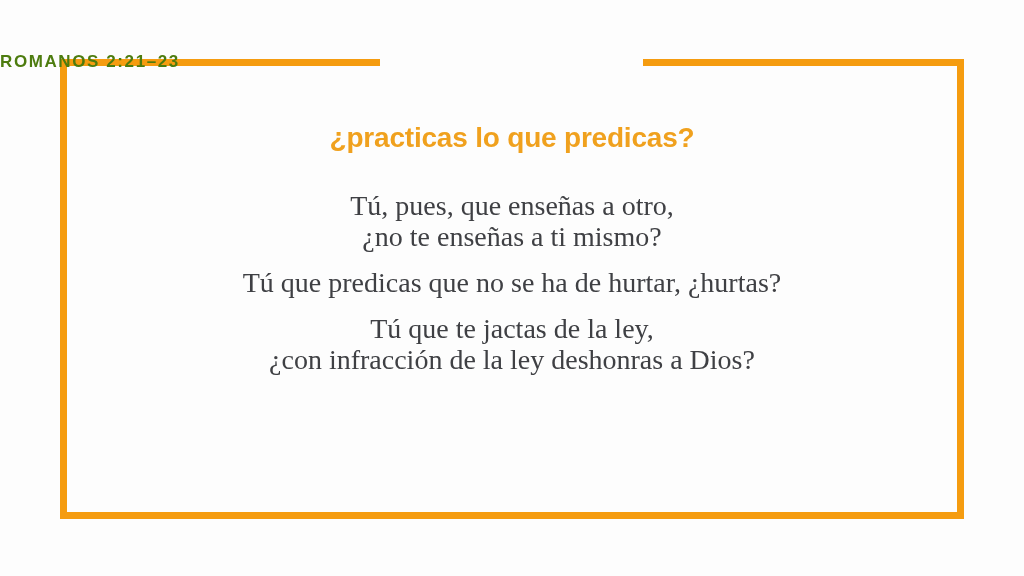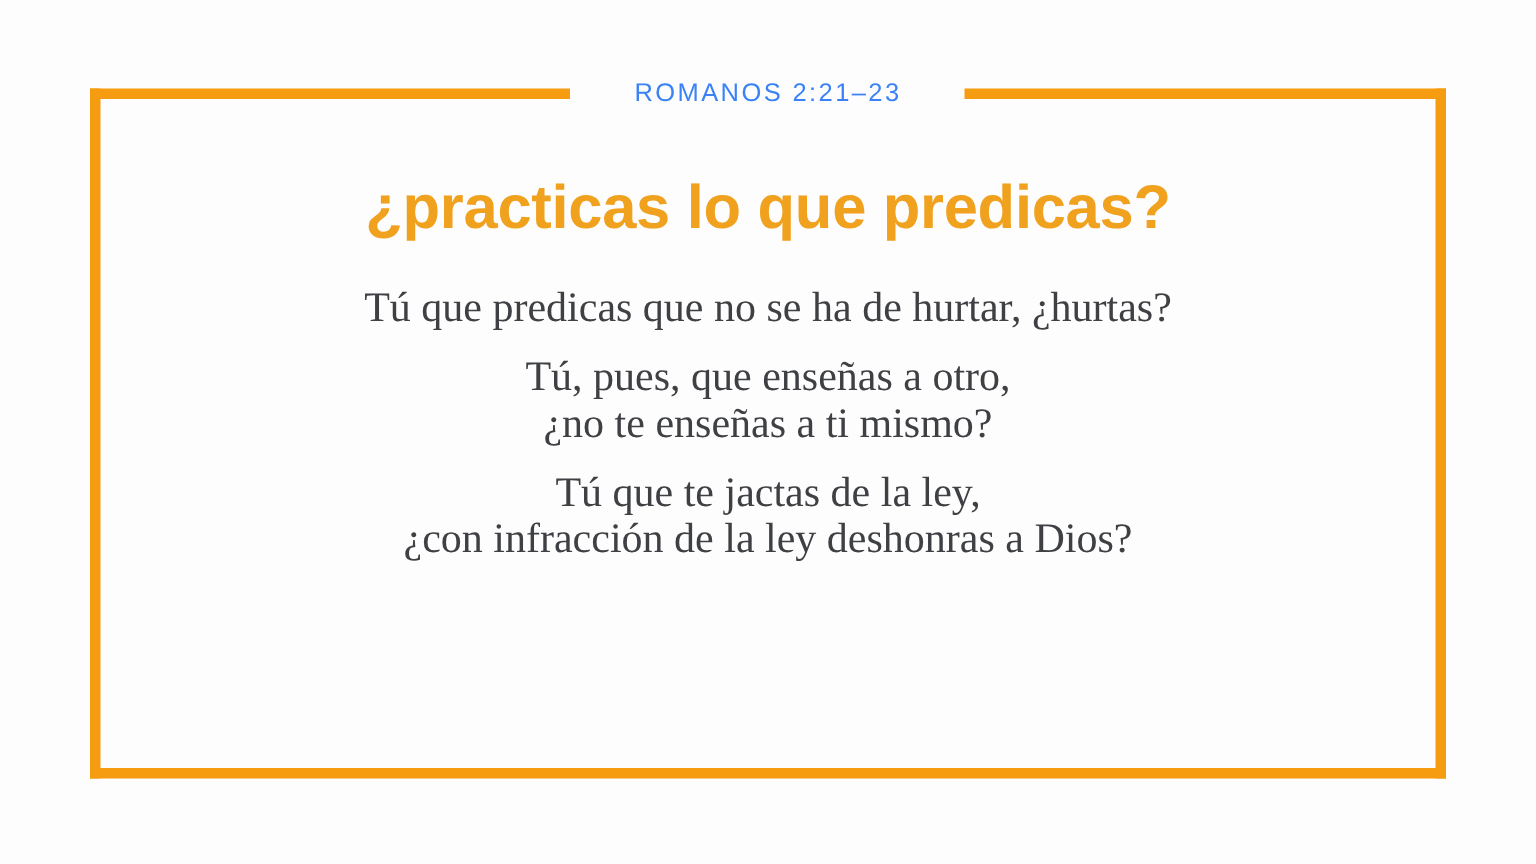--- a/index.html
+++ b/index.html
@@ -36,47 +36,46 @@
   .frame-bottom { left: 60px;  top: 512px; width: 904px; height: 7px; }
   .frame-top-a  { left: 60px;  top: 59px;  width: 320px; height: 7px; }
   .frame-top-b  { left: 643px; top: 59px;  width: 321px; height: 7px; }
 
   
   .reference {
     position: absolute;
     left: 0;
     right: 0;
     top: 51px;
-    text-align: center;
     font-family: "Liberation Sans", sans-serif;
     font-size: 17px;
-    font-weight: normal;
+    font-weight: bold;
     letter-spacing: 1.6px;
-    color: #3b82f6;
+    color: #4d7c0f;
     line-height: 22px;
     white-space: nowrap;
   }
 
   
   .content {
     position: absolute;
     left: 67px;
     top: 66px;
     width: 890px;
     height: 446px;
     box-sizing: border-box;
     padding: 0 24px;
     text-align: center;
   }
 
   .headline {
     margin: 0;
     padding-top: 48px;
     font-family: "Liberation Sans", sans-serif;
-    font-size: 41px;
+    font-size: 28px;
     font-weight: bold;
     color: #f0a11e;
     letter-spacing: -0.2px;
     line-height: 48px;
   }
 
   .verses {
     margin: 0;
     padding-top: 28px;
   }
@@ -108,26 +107,26 @@
 
   <div class="reference">ROMANOS 2:21–23</div>
 
   <div class="content">
 
     <h1 class="headline">¿practicas lo que predicas?</h1>
 
     <div class="verses">
 
       <p class="verse">
-        <span class="vline">Tú que predicas que no se ha de hurtar, ¿hurtas?</span>
+        <span class="vline">Tú, pues, que enseñas a otro,</span>
+        <span class="vline">¿no te enseñas a ti mismo?</span>
       </p>
 
       <p class="verse">
-        <span class="vline">Tú, pues, que enseñas a otro,</span>
-        <span class="vline">¿no te enseñas a ti mismo?</span>
+        <span class="vline">Tú que predicas que no se ha de hurtar, ¿hurtas?</span>
       </p>
 
 
 
       <p class="verse">
         <span class="vline">Tú que te jactas de la ley,</span>
         <span class="vline">¿con infracción de la ley deshonras a Dios?</span>
       </p>
 
     </div>

